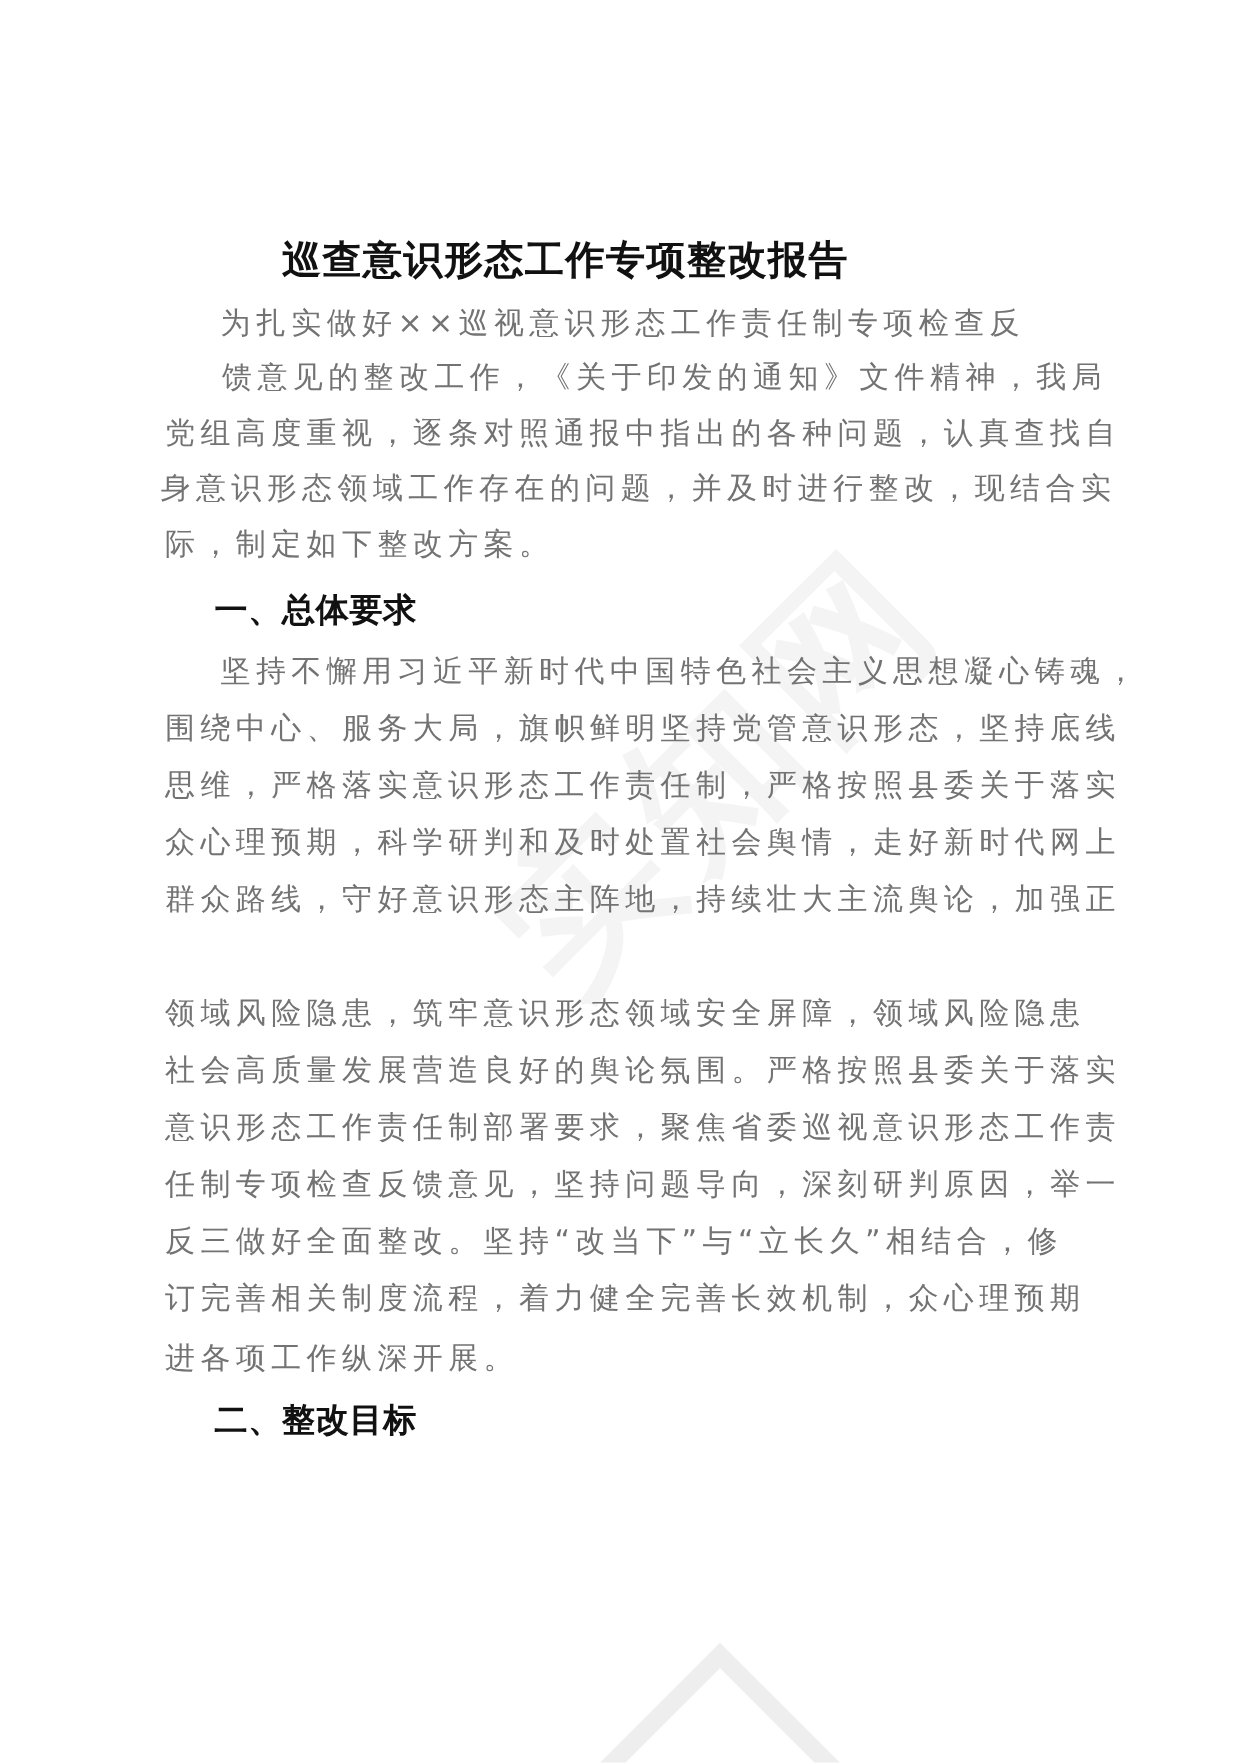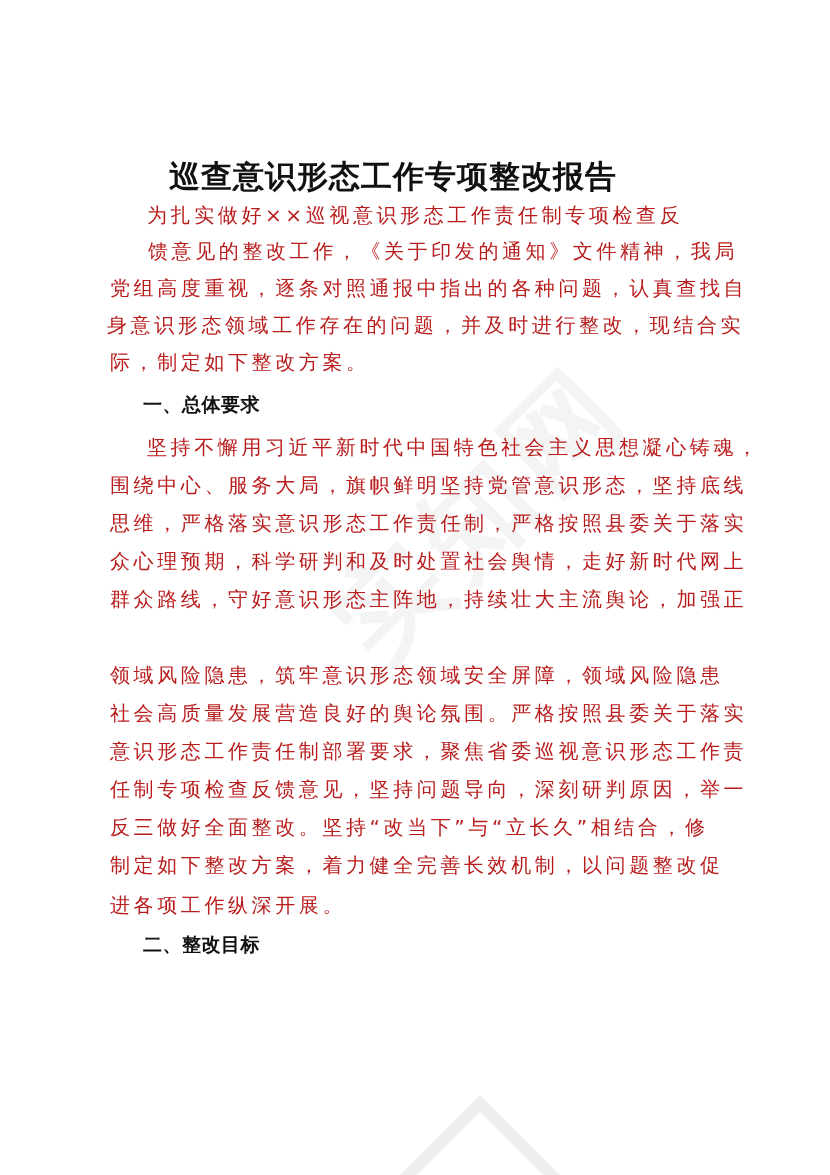--- a/index.html
+++ b/index.html
@@ -43,42 +43,42 @@
     left: 420px;
     top: 1120px;
     width: 120px;
     height: 120px;
     border: 12px solid #eeeeee;
     transform: rotate(45deg);
     box-sizing: border-box;
   }
   .title {
     position: absolute;
-    left: 16px;
+    left: 0;
     width: 754px;
     top: 156px;
     text-align: center;
     font-family: "DejaVu Serif", "Liberation Serif", serif;
     font-weight: bold;
-    font-size: 31px;
+    font-size: 26px;
     letter-spacing: 1px;
     color: #111;
   }
   .line {
     position: absolute;
     font-size: 20px;
     letter-spacing: 3.6px;
     white-space: nowrap;
-    color: #b91c1c;
+    color: #737373;
     font-family: "DejaVu Sans", "Liberation Sans", sans-serif;
     font-weight: normal;
   }
   .heading {
     position: absolute;
-    font-size: 19px;
+    font-size: 22px;
     font-weight: bold;
     white-space: nowrap;
     color: #111;
     font-family: "DejaVu Sans", "Liberation Sans", sans-serif;
     letter-spacing: 0.5px;
   }
 </style>
 </head>
 <body>
 
@@ -100,18 +100,18 @@
   <div class="line" style="left:147px; top:434px;">坚持不懈用习近平新时代中国特色社会主义思想凝心铸魂，</div>
   <div class="line" style="left:110px; top:472px;">围绕中心、服务大局，旗帜鲜明坚持党管意识形态，坚持底线</div>
   <div class="line" style="left:110px; top:510px;">思维，严格落实意识形态工作责任制，严格按照县委关于落实</div>
   <div class="line" style="left:110px; top:548px;">众心理预期，科学研判和及时处置社会舆情，走好新时代网上</div>
   <div class="line" style="left:110px; top:586px;">群众路线，守好意识形态主阵地，持续壮大主流舆论，加强正</div>
   <div class="line" style="left:110px; top:662px;">领域风险隐患，筑牢意识形态领域安全屏障，领域风险隐患</div>
   <div class="line" style="left:110px; top:700px;">社会高质量发展营造良好的舆论氛围。严格按照县委关于落实</div>
   <div class="line" style="left:110px; top:738px;">意识形态工作责任制部署要求，聚焦省委巡视意识形态工作责</div>
   <div class="line" style="left:110px; top:776px;">任制专项检查反馈意见，坚持问题导向，深刻研判原因，举一</div>
   <div class="line" style="left:110px; top:814px;">反三做好全面整改。坚持“改当下”与“立长久”相结合，修</div>
-  <div class="line" style="left:110px; top:852px;">制定如下整改方案，着力健全完善长效机制，以问题整改促</div>
+  <div class="line" style="left:110px; top:852px;">订完善相关制度流程，着力健全完善长效机制，众心理预期</div>
   <div class="line" style="left:110px; top:892px;">进各项工作纵深开展。</div>
 
   <div class="heading" style="left:143px; top:932px;">二、整改目标</div>
 
 </div>
 
 </body></html>

